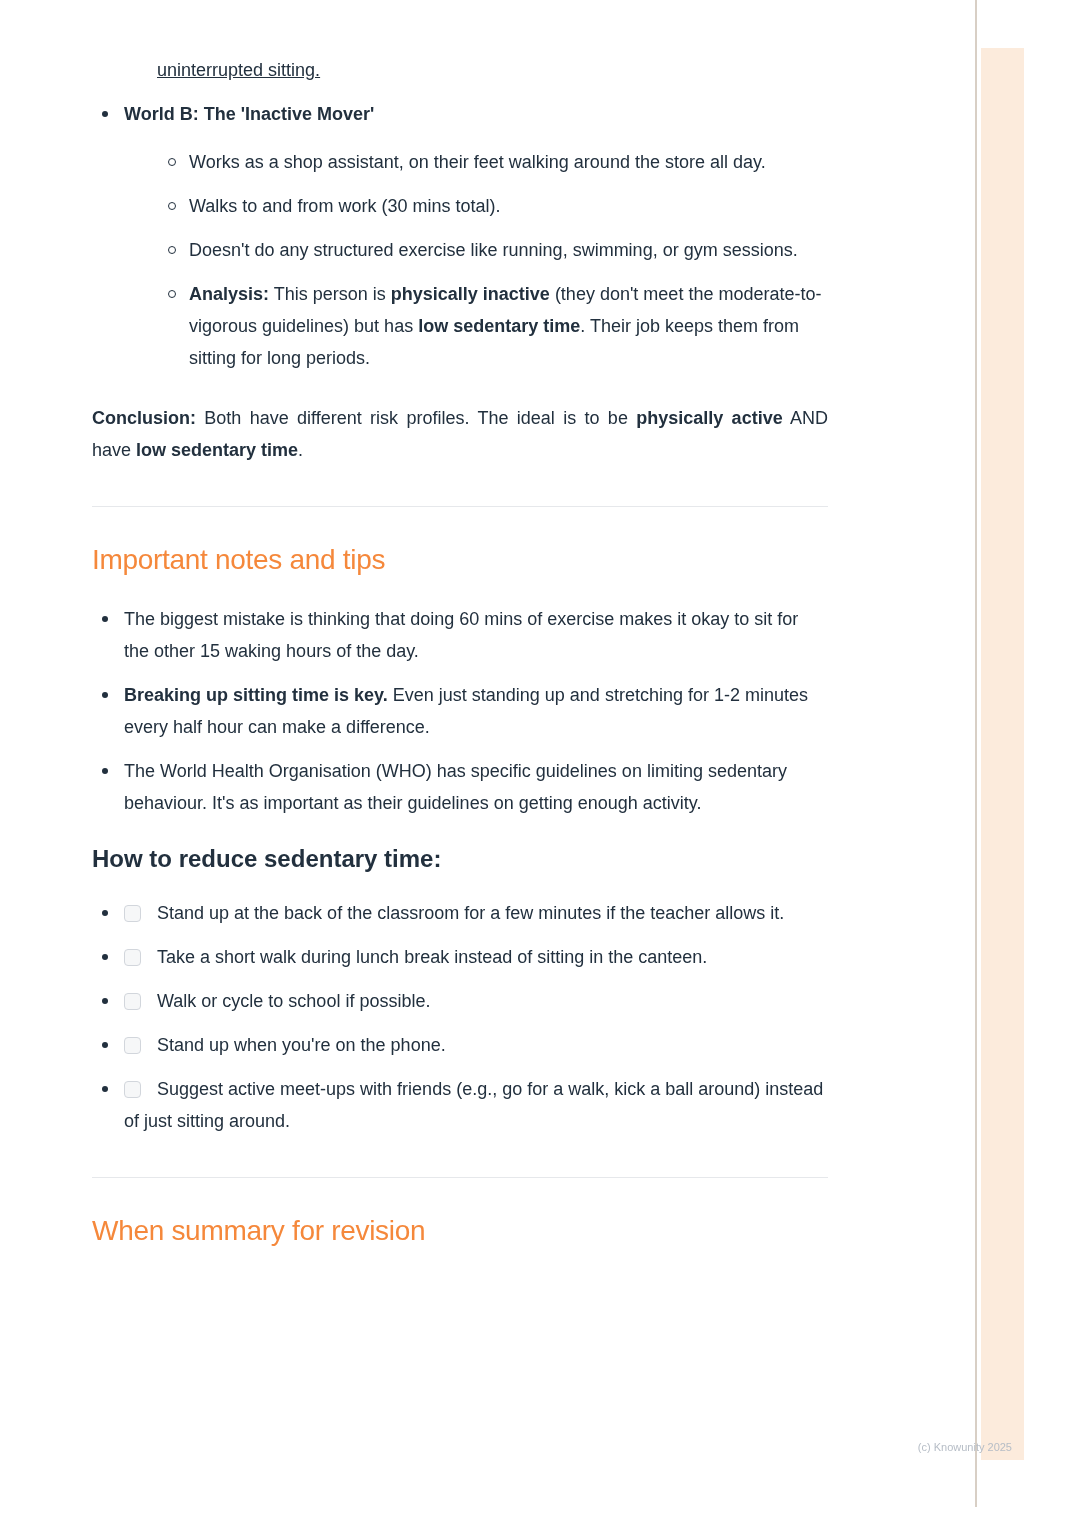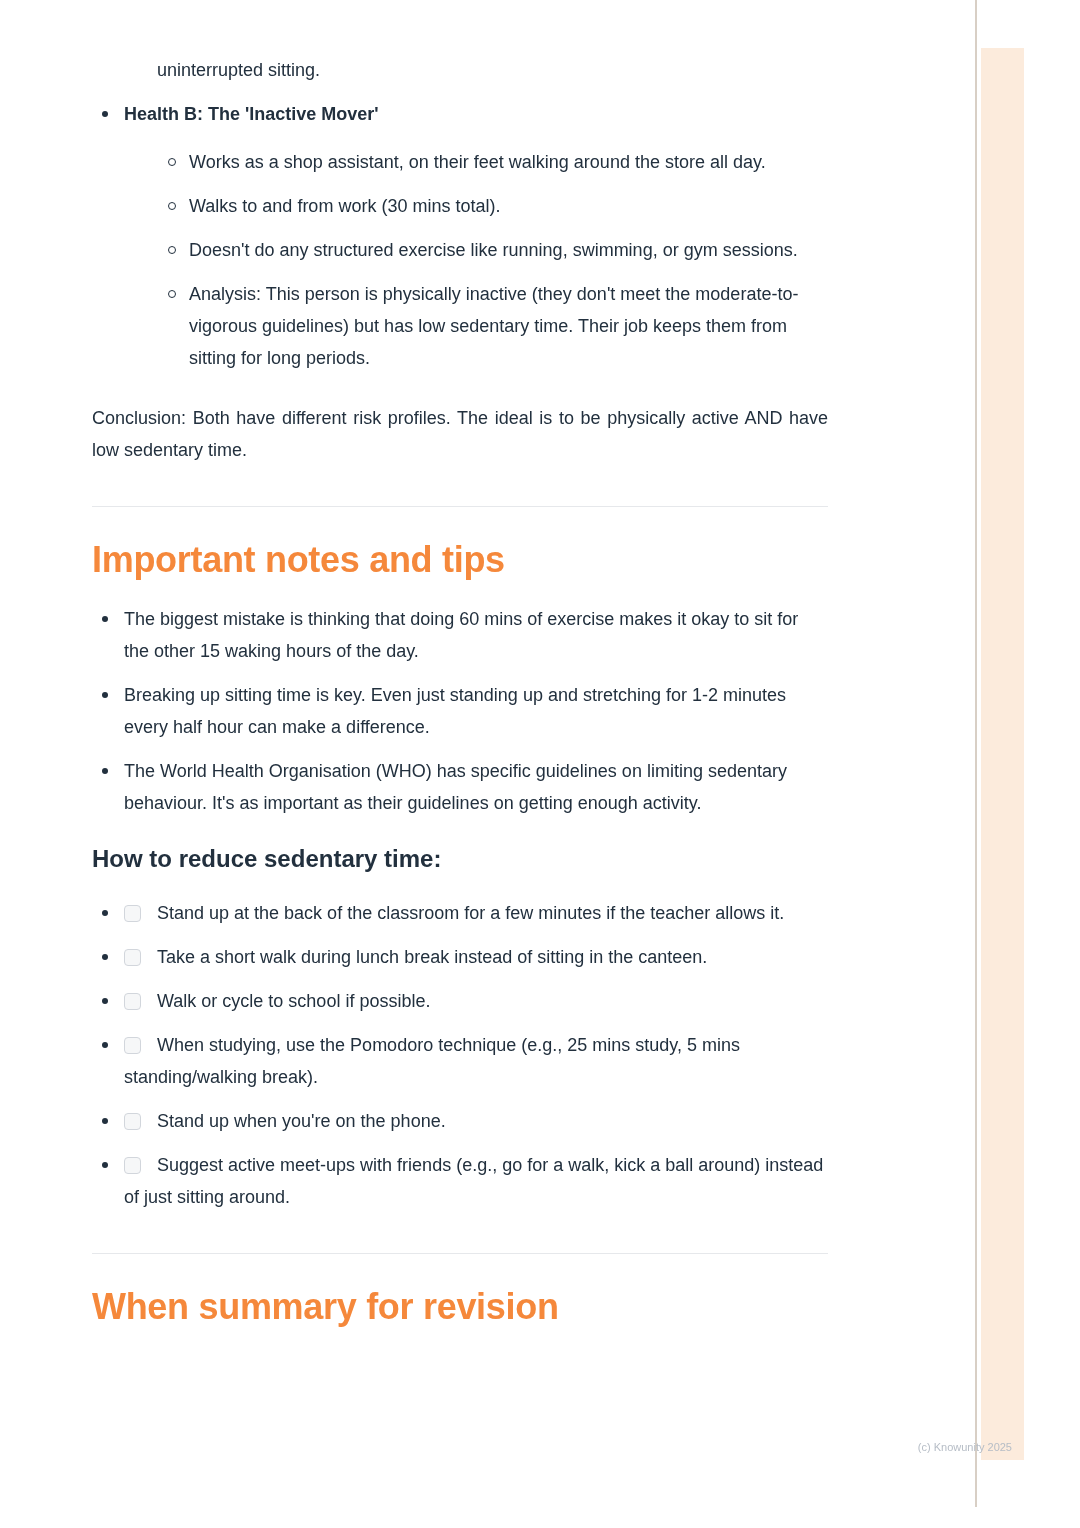--- a/index.html
+++ b/index.html
@@ -16,53 +16,53 @@
   body{
     width:1080px;height:1528px;background:#ffffff;position:relative;
     font-family:"Liberation Sans", sans-serif;color:var(--text);
     font-size:18px;line-height:32px;overflow:hidden;
   }
   .side-line{position:absolute;left:975px;top:0;width:2px;height:1507px;background:var(--stripline);}
   .side-strip{position:absolute;left:981px;top:48px;width:43px;height:1412px;background:var(--strip);}
   .watermark{position:absolute;top:1438px;right:68px;font-size:11px;line-height:18px;color:var(--watermark);z-index:3;}
   .content{position:absolute;left:92px;top:54px;width:736px;}
   p{margin:0;}
-  b{font-weight:400;}
-  .cont{margin-left:65px;margin-bottom:12px;}
+  b{font-weight:700;}
+  .cont{margin-left:65px;margin-bottom:12px;text-decoration:underline;}
   .li{display:flex;align-items:flex-start;margin-bottom:12px;}
   .marker-col{flex:0 0 32px;position:relative;}
   .dot{position:absolute;left:10px;top:13px;width:6px;height:6px;border-radius:50%;background:var(--text);}
   .hollow{position:absolute;left:11px;top:12px;width:6px;height:6px;border-radius:50%;background:transparent;border:1.5px solid var(--text);}
   .li-body{flex:1;min-width:0;}
   .bold-title{font-weight:700;margin-bottom:16px;}
   .sublist{margin-left:33px;margin-top:9px;}
   .sublist .li:last-child{margin-bottom:0;}
   .conclusion{margin-top:28px;text-align:justify;}
   hr.divider{border:none;border-top:1px solid var(--divider);margin:40px 0 0 0;}
-  h2{font-size:36px;line-height:34px;font-weight:700;color:var(--accent);margin:36px 0 26px 0;letter-spacing:-0.3px;}
+  h2{font-size:28px;line-height:34px;font-weight:400;color:var(--accent);margin:36px 0 26px 0;letter-spacing:-0.3px;}
   h3{font-size:24px;line-height:28px;font-weight:700;margin:26px 0 24px 0;}
   .checkbox{display:inline-block;width:17px;height:17px;border:1.5px solid var(--boxborder);background:var(--boxbg);border-radius:4px;vertical-align:-3px;margin-right:16px;box-sizing:border-box;cursor:pointer;}
 </style>
 </head>
 <body>
 
 <div class="side-strip"></div>
 <div class="side-line"></div>
 <div class="watermark">(c) Knowunity 2025</div>
 
 <main class="content">
 
   <p class="cont">uninterrupted sitting.</p>
 
   <div class="li">
     <span class="marker-col">
         <span class="dot"></span>
       </span>
     <div class="li-body">
-      <p class="bold-title">Health B: The 'Inactive Mover'</p>
+      <p class="bold-title">World B: The 'Inactive Mover'</p>
       <div class="sublist">
 
           <div class="li">
             <span class="marker-col">
               <span class="hollow"></span>
             </span>
             <p class="li-body"><span>Works as a shop assistant, on their feet walking around the store all day.</span></p>
           </div>
 
           <div class="li">
@@ -137,26 +137,20 @@
         <p class="li-body"><span class="checkbox"></span><span><span>Take a short walk during lunch break instead of sitting in the canteen.</span></span></p>
       </div>
 
       <div class="li">
         <span class="marker-col">
           <span class="dot"></span>
         </span>
         <p class="li-body"><span class="checkbox"></span><span><span>Walk or cycle to school if possible.</span></span></p>
       </div>
 
-      <div class="li">
-        <span class="marker-col">
-          <span class="dot"></span>
-        </span>
-        <p class="li-body"><span class="checkbox"></span><span><span>When studying, use the Pomodoro technique (e.g., 25 mins study, 5 mins standing/walking break).</span></span></p>
-      </div>
 
       <div class="li">
         <span class="marker-col">
           <span class="dot"></span>
         </span>
         <p class="li-body"><span class="checkbox"></span><span><span>Stand up when you're on the phone.</span></span></p>
       </div>
 
       <div class="li">
         <span class="marker-col">

